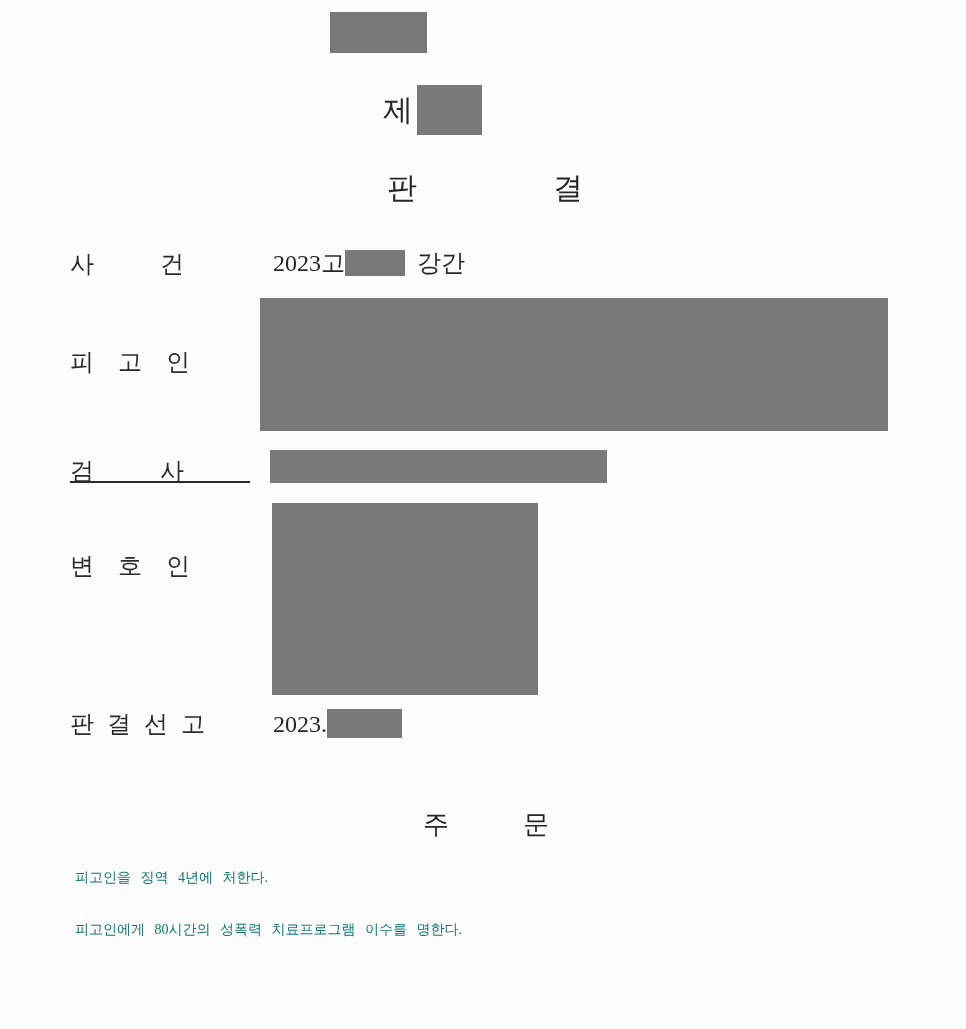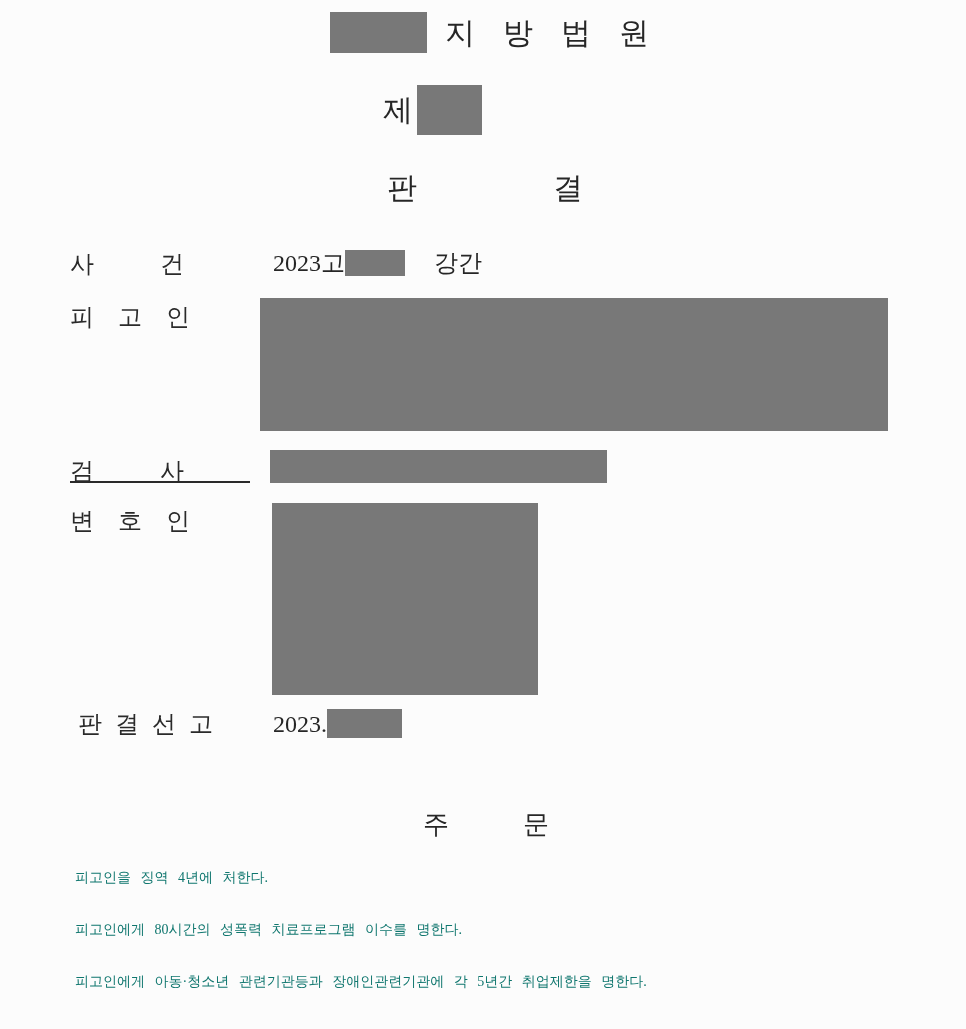--- a/index.html
+++ b/index.html
@@ -30,54 +30,53 @@
 
   
   .court-text { font-size: 30px; letter-spacing: 28px; line-height: 41px; }
   .division-text { font-size: 30px; line-height: 50px; }
   .division-suffix { letter-spacing: 6px; }
   .judgment-title { font-size: 30px; letter-spacing: 136px; line-height: 34px; }
 
   
   .field-label { font-size: 24px; line-height: 27px; color: #2a2a2a; }
   .ls-2char { letter-spacing: 66px; }
-  .ls-3char { letter-spacing: 24px; }
-  .ls-4char { letter-spacing: 13px; margin-left: 8px; }
+  .ls-3char { letter-spacing: 24px; margin-top: 45px; }
+  .ls-4char { letter-spacing: 13px; }
   .field-value {
     font-size: 24px; line-height: 28px;
     display: flex; align-items: center;
   }
 
   
   .order-heading { font-size: 26px; letter-spacing: 74px; line-height: 30px; }
   .order-item {
     font-size: 14px;
     line-height: 32px;
     word-spacing: 6px;
     color: #0f766e;
   }
 </style>
 </head>
 <body style="background: rgb(252, 252, 252); color: rgb(38, 38, 38);">
 
 <div class="page">
 
   <div class="redaction" style="left: 330px; top: 12px; width: 97px; height: 41px; background: rgb(120, 120, 120);"></div>
-  <div class="abs court-text" style="left:445px; top:12px;">지방법원</div>
 
   <div class="abs division-text" style="left:383px; top:85px;">제</div>
   <div class="redaction" style="left: 417px; top: 85px; width: 65px; height: 50px; background: rgb(120, 120, 120);"></div>
 
   <div class="abs judgment-title" style="left:387px; top:171px;">판결</div>
 
   <div class="abs field-label ls-2char" style="left:70px; top:251px;">사건</div>
   <div class="abs field-value" style="left:273px; top:249px;">
     <span>2023고</span>
     <span class="redaction-inline" style="width: 60px; height: 26px; background: rgb(120, 120, 120);"></span>
-    <span style="margin-left:29px;">강간</span>
+    <span style="margin-left:12px;">강간</span>
   </div>
 
   <div class="abs field-label ls-3char" style="left:70px; top:304px;">피고인</div>
   <div class="redaction" style="left: 260px; top: 298px; width: 628px; height: 133px; background: rgb(120, 120, 120);"></div>
 
   <div class="abs field-label ls-2char" style="left:70px; top:458px;text-decoration:underline;">검사</div>
   <div class="redaction" style="left: 270px; top: 450px; width: 337px; height: 33px; background: rgb(120, 120, 120);"></div>
 
   <div class="abs field-label ls-3char" style="left:70px; top:508px;">변호인</div>
   <div class="redaction" style="left: 272px; top: 503px; width: 266px; height: 192px; background: rgb(120, 120, 120);"></div>
@@ -85,15 +84,14 @@
   <div class="abs field-label ls-4char" style="left:70px; top:711px;">판결선고</div>
   <div class="abs field-value" style="left:273px; top:709px;">
     <span>2023.</span>
     <span class="redaction-inline" style="width: 75px; height: 29px; background: rgb(120, 120, 120);"></span>
   </div>
 
   <div class="abs order-heading" style="left:423px; top:810px;">주문</div>
 
   <div class="abs order-item" style="left:75px; top:862px;">피고인을 징역 4년에 처한다.</div>
   <div class="abs order-item" style="left:75px; top:914px;">피고인에게 80시간의 성폭력 치료프로그램 이수를 명한다.</div>
-  <div class="abs order-item" style="left:75px; top:966px;">피고인에게 아동·청소년 관련기관등과 장애인관련기관에 각 5년간 취업제한을 명한다.</div>
 
 </div>
 
 </body></html>

